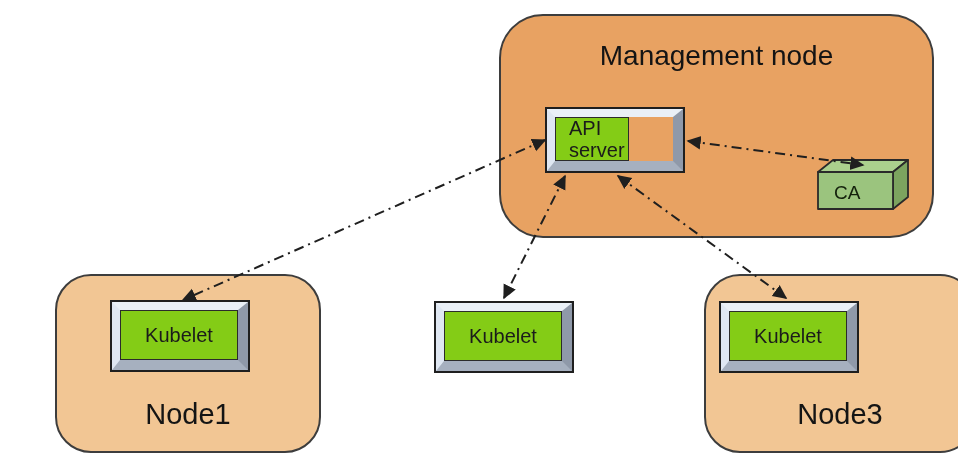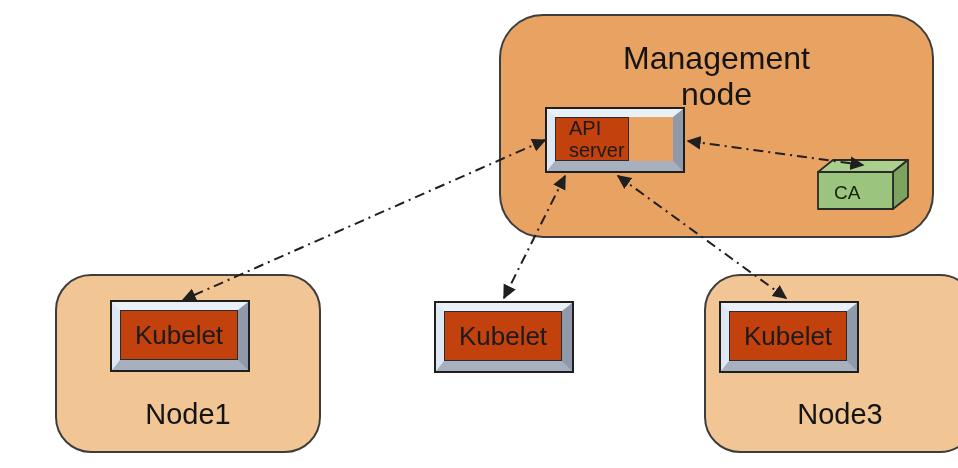--- a/index.html
+++ b/index.html
@@ -32,21 +32,21 @@
   .group.node1 { left: 18px;  top: 274px; width: 266px; height: 179px; }
   .group.node2 { left: 339px; top: 274px; width: 272px; height: 177px; }
   .group.node3 { left: 667px; top: 274px; width: 272px; height: 179px; }
 
   .mgmt-title {
     position: absolute;
     top: 24px; left: 0; right: 0;
     margin: 0 auto;
     width: 250px;
     text-align: center;
-    font-size: 32px;
+    font-size: 28px;
     line-height: 1.14;
     color: #141414;
   }
   .node-label {
     position: absolute;
     bottom: 20px; left: 0; right: 0;
     text-align: center;
     font-size: 29px;
     color: #141414;
   }
@@ -59,39 +59,39 @@
   }
   .bevel-frame {
     position: absolute; inset: 0;
     border-style: solid;
     border-width: 8px 10px 10px 8px;
     border-color: #EAF0F7 #8F99A9 #A6B0BF #DFE7F2;
     box-sizing: border-box;
   }
   .bevel-face {
     position: absolute; inset: 0;
-    background: #c2410c;
+    background: #84cc16;
     border: 1.5px solid #2b2b2b;
     box-sizing: border-box;
     display: flex;
     align-items: center;
   }
   .api-box { left: 545px; top: 107px; width: 140px; height: 66px; }
   .api-box .bevel-face {
     justify-content: flex-start;
     padding-left: 13px;
     font-size: 20px;
     line-height: 1.1;
     width: 74px; 
   }
   .api-box .bevel-face span { width: 70px; }
   .kubelet-box { width: 140px; height: 72px; }
   .kubelet-box .bevel-face {
     justify-content: center;
-    font-size: 26px;
+    font-size: 20px;
   }
   .kb1 { left: 110px; top: 300px; }
   .kb2 { left: 434px; top: 301px; }
   .kb3 { left: 719px; top: 301px; }
 
   
   svg.overlay {
     position: absolute;
     left: 0; top: 0;
     width: 958px; height: 468px;

